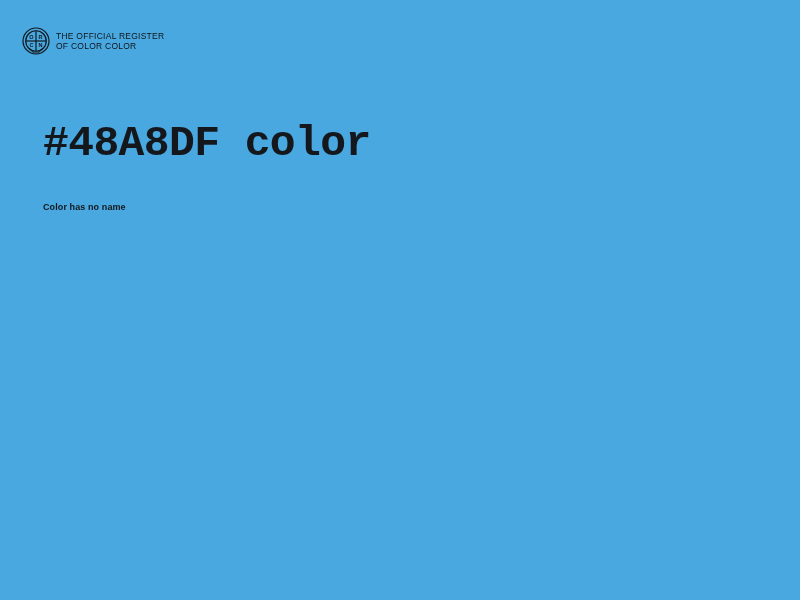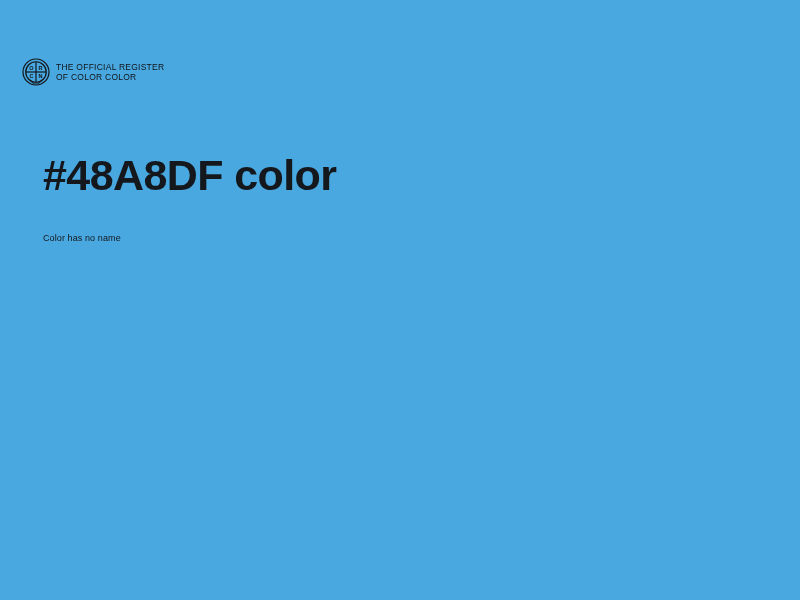--- a/index.html
+++ b/index.html
@@ -12,21 +12,20 @@
     overflow: hidden;
     font-family: "Liberation Sans", sans-serif;
     background: #48A8DF;
   }
 
   .page {
     position: relative;
     width: 800px;
     height: 492px;
     background: #48A8DF;
-    margin-top: 31px;
   }
 
   
   .brand {
     position: absolute;
     left: 22px;
     top: 27px;
     display: flex;
     align-items: center;
     gap: 6px;
@@ -57,36 +56,36 @@
   
   .main {
     position: absolute;
     left: 43px;
     top: 118px;
     width: 700px;
   }
 
   .color-title {
     margin: 0;
-    font-family: Liberation Sans, sans-serif;
+    font-family: Liberation Mono, monospace;
     font-size: 43px;
     line-height: 52px;
     font-weight: bold;
     letter-spacing: -0.6px;
     color: #14171c;
     white-space: nowrap;
   }
 
   .color-subtitle {
     margin: 0;
     padding-top: 31px;
     font-family: "Liberation Sans", sans-serif;
     font-size: 9px;
     line-height: 12px;
-    font-weight: normal;
+    font-weight: bold;
     letter-spacing: 0.1px;
     color: #14171c;
     white-space: nowrap;
   }
 </style>
 </head>
 <body style="background: rgb(72, 168, 223);">
 
 <div class="page" style="background: rgb(72, 168, 223);">
 

